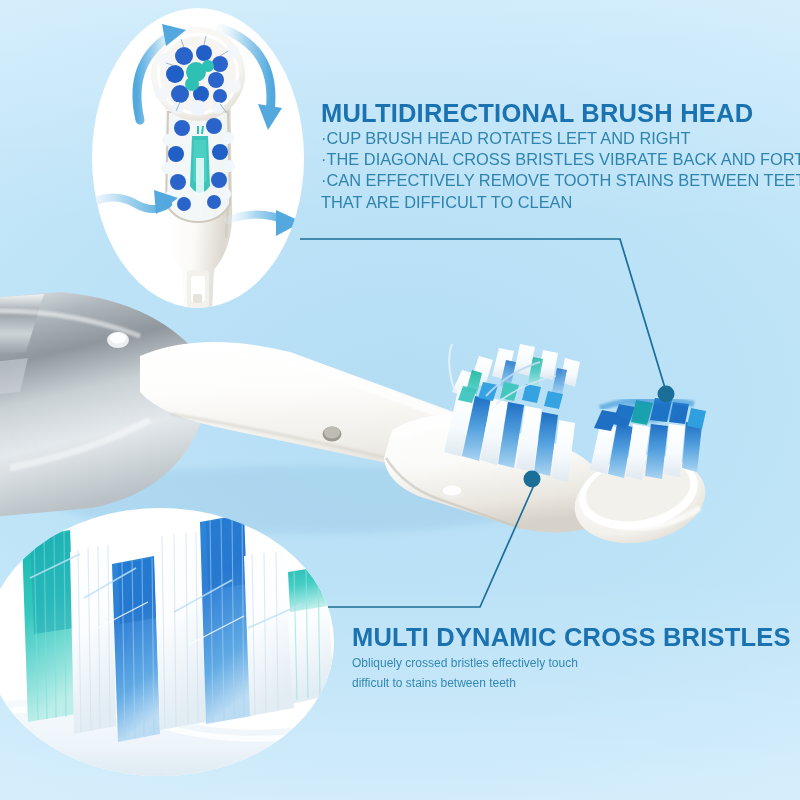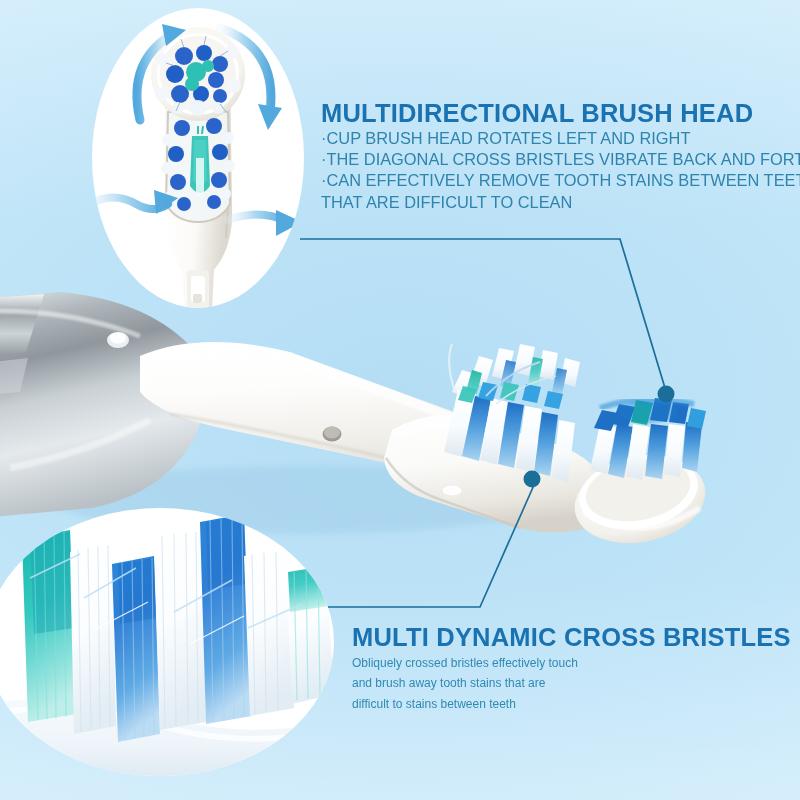--- a/index.html
+++ b/index.html
@@ -475,17 +475,16 @@
     <div class="hdr">MULTIDIRECTIONAL BRUSH HEAD</div>
     <div class="body-line">·CUP BRUSH HEAD ROTATES LEFT AND RIGHT</div>
     <div class="body-line">·THE DIAGONAL CROSS BRISTLES VIBRATE BACK AND FORTH,</div>
     <div class="body-line">·CAN EFFECTIVELY REMOVE TOOTH STAINS BETWEEN TEETH</div>
     <div class="body-line">THAT ARE DIFFICULT TO CLEAN</div>
   </div>
 
   <div class="txt-block" id="block-bottom">
     <div class="hdr">MULTI DYNAMIC CROSS BRISTLES</div>
     <div class="body-line">Obliquely crossed bristles effectively touch</div>
-    <div class="body-line">and brush away tooth stains that are</div>
     <div class="body-line">difficult to stains between teeth</div>
   </div>
 
 </div>
 
 </body></html>

